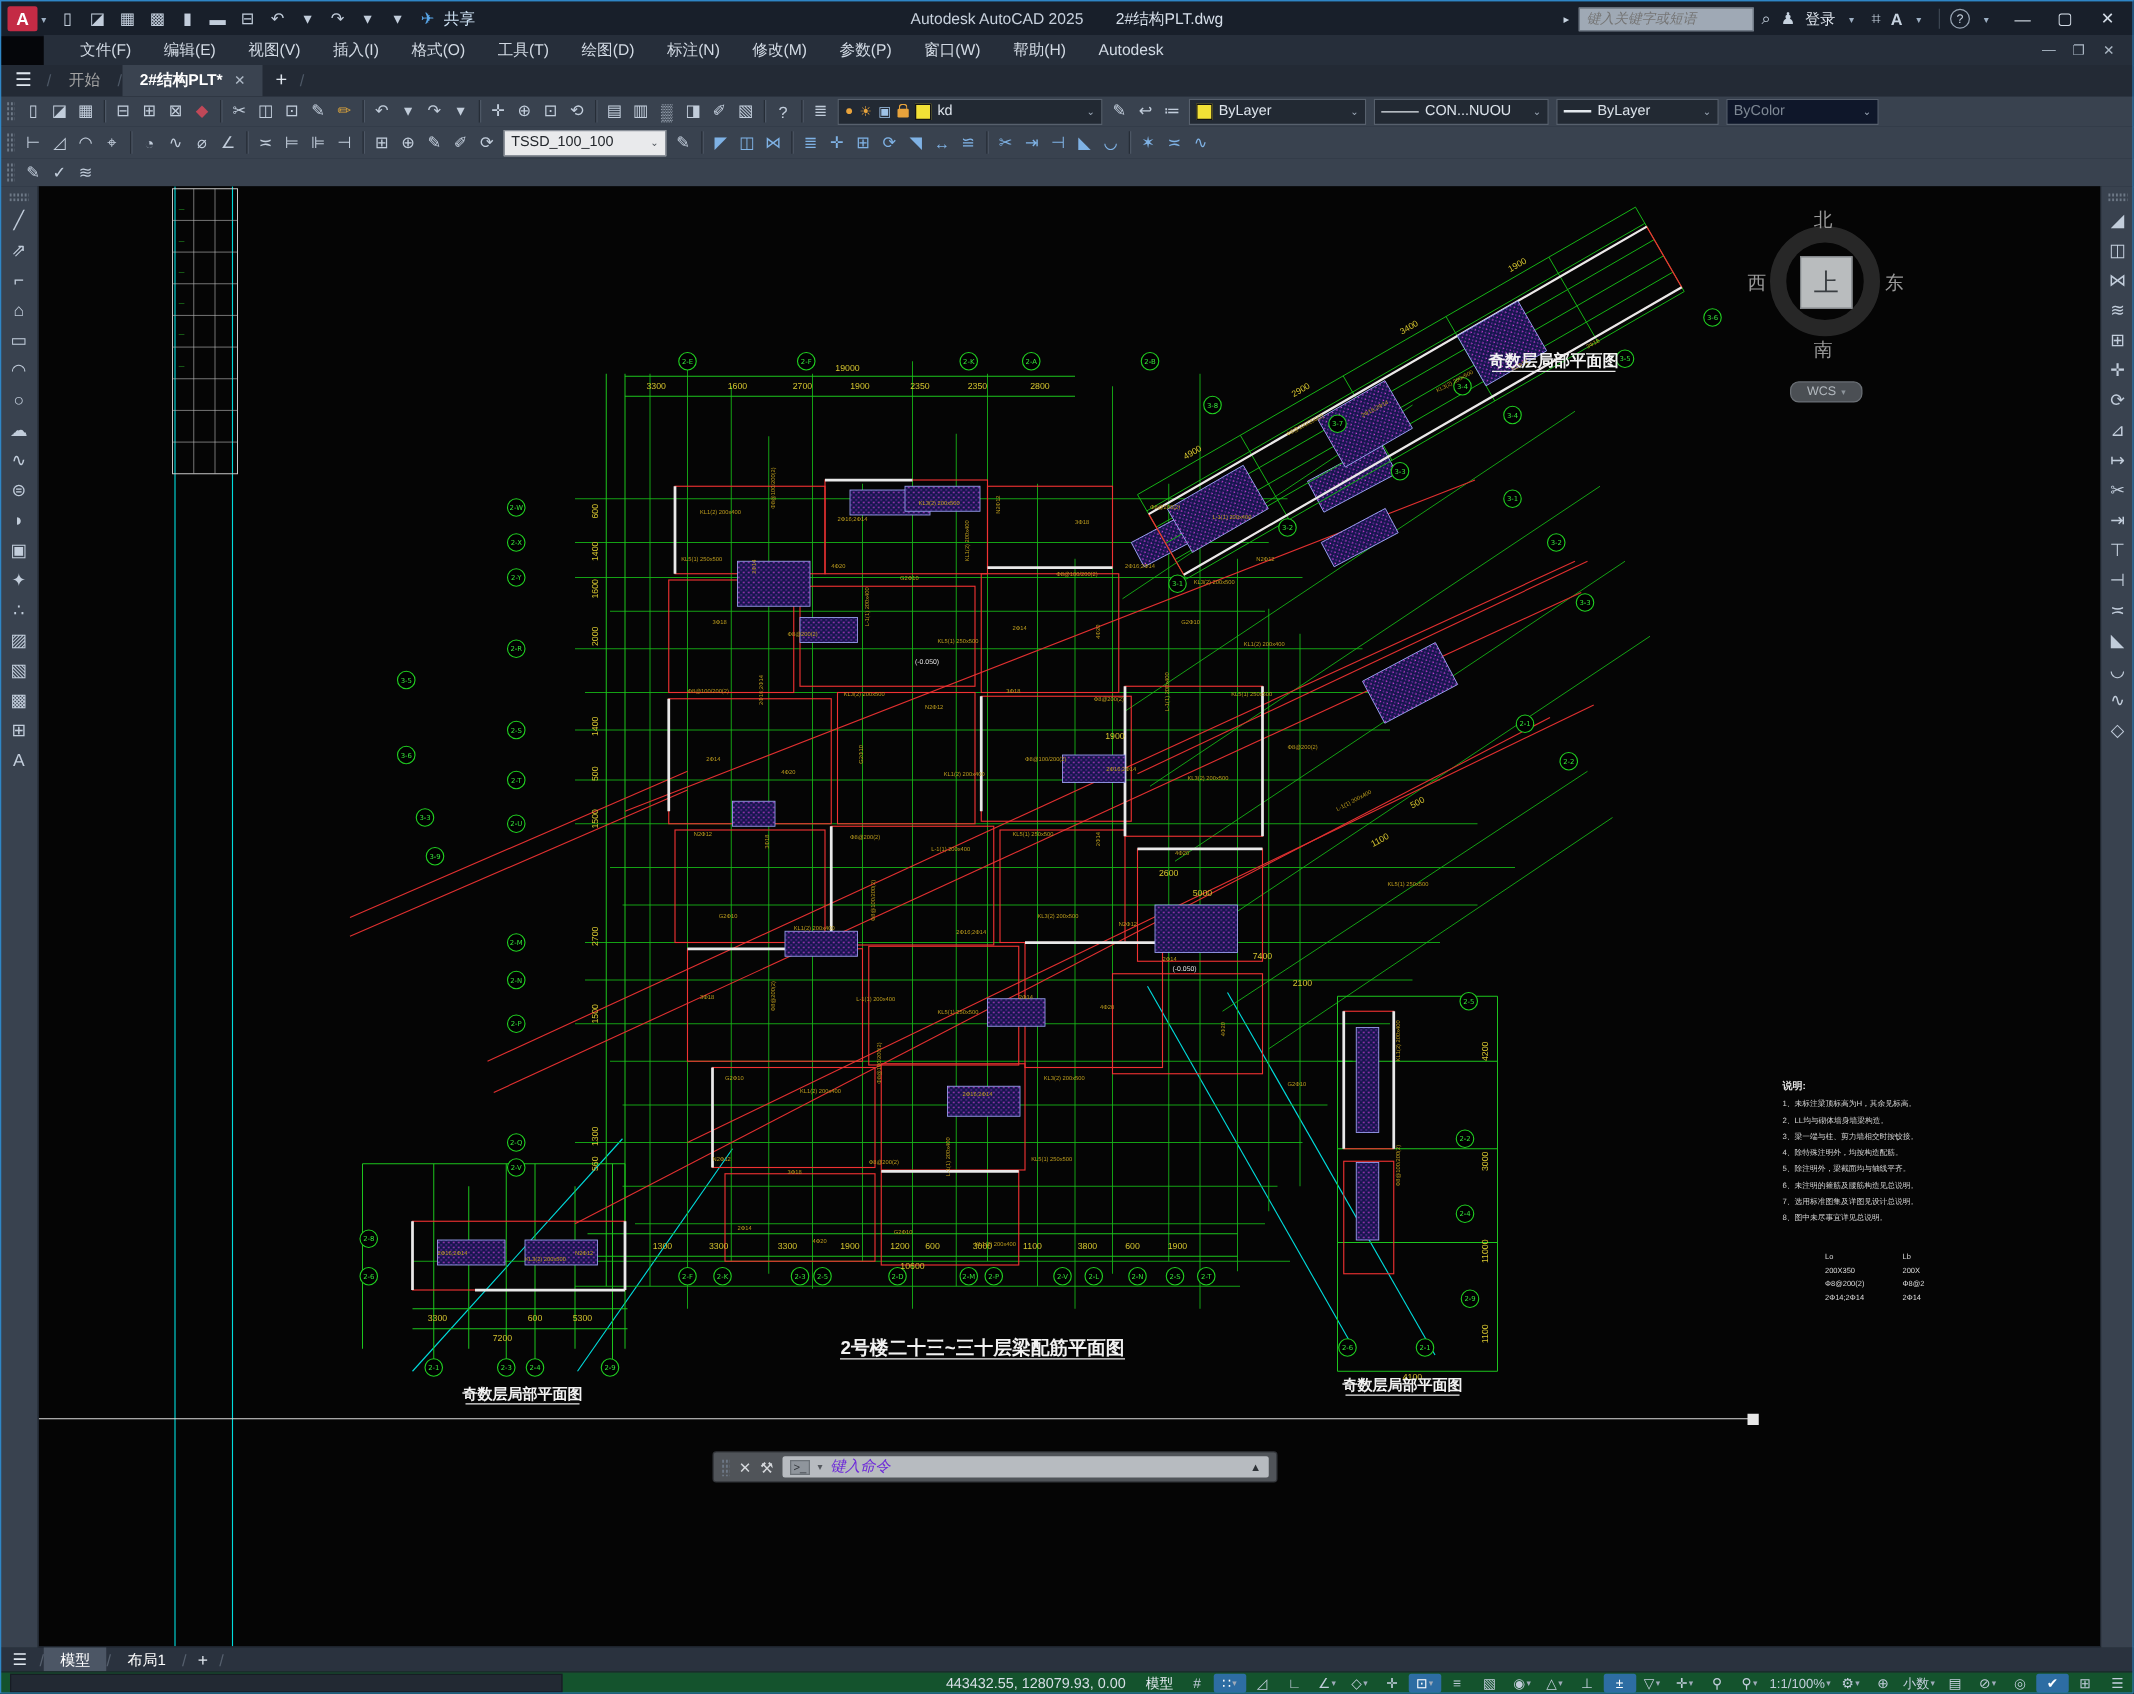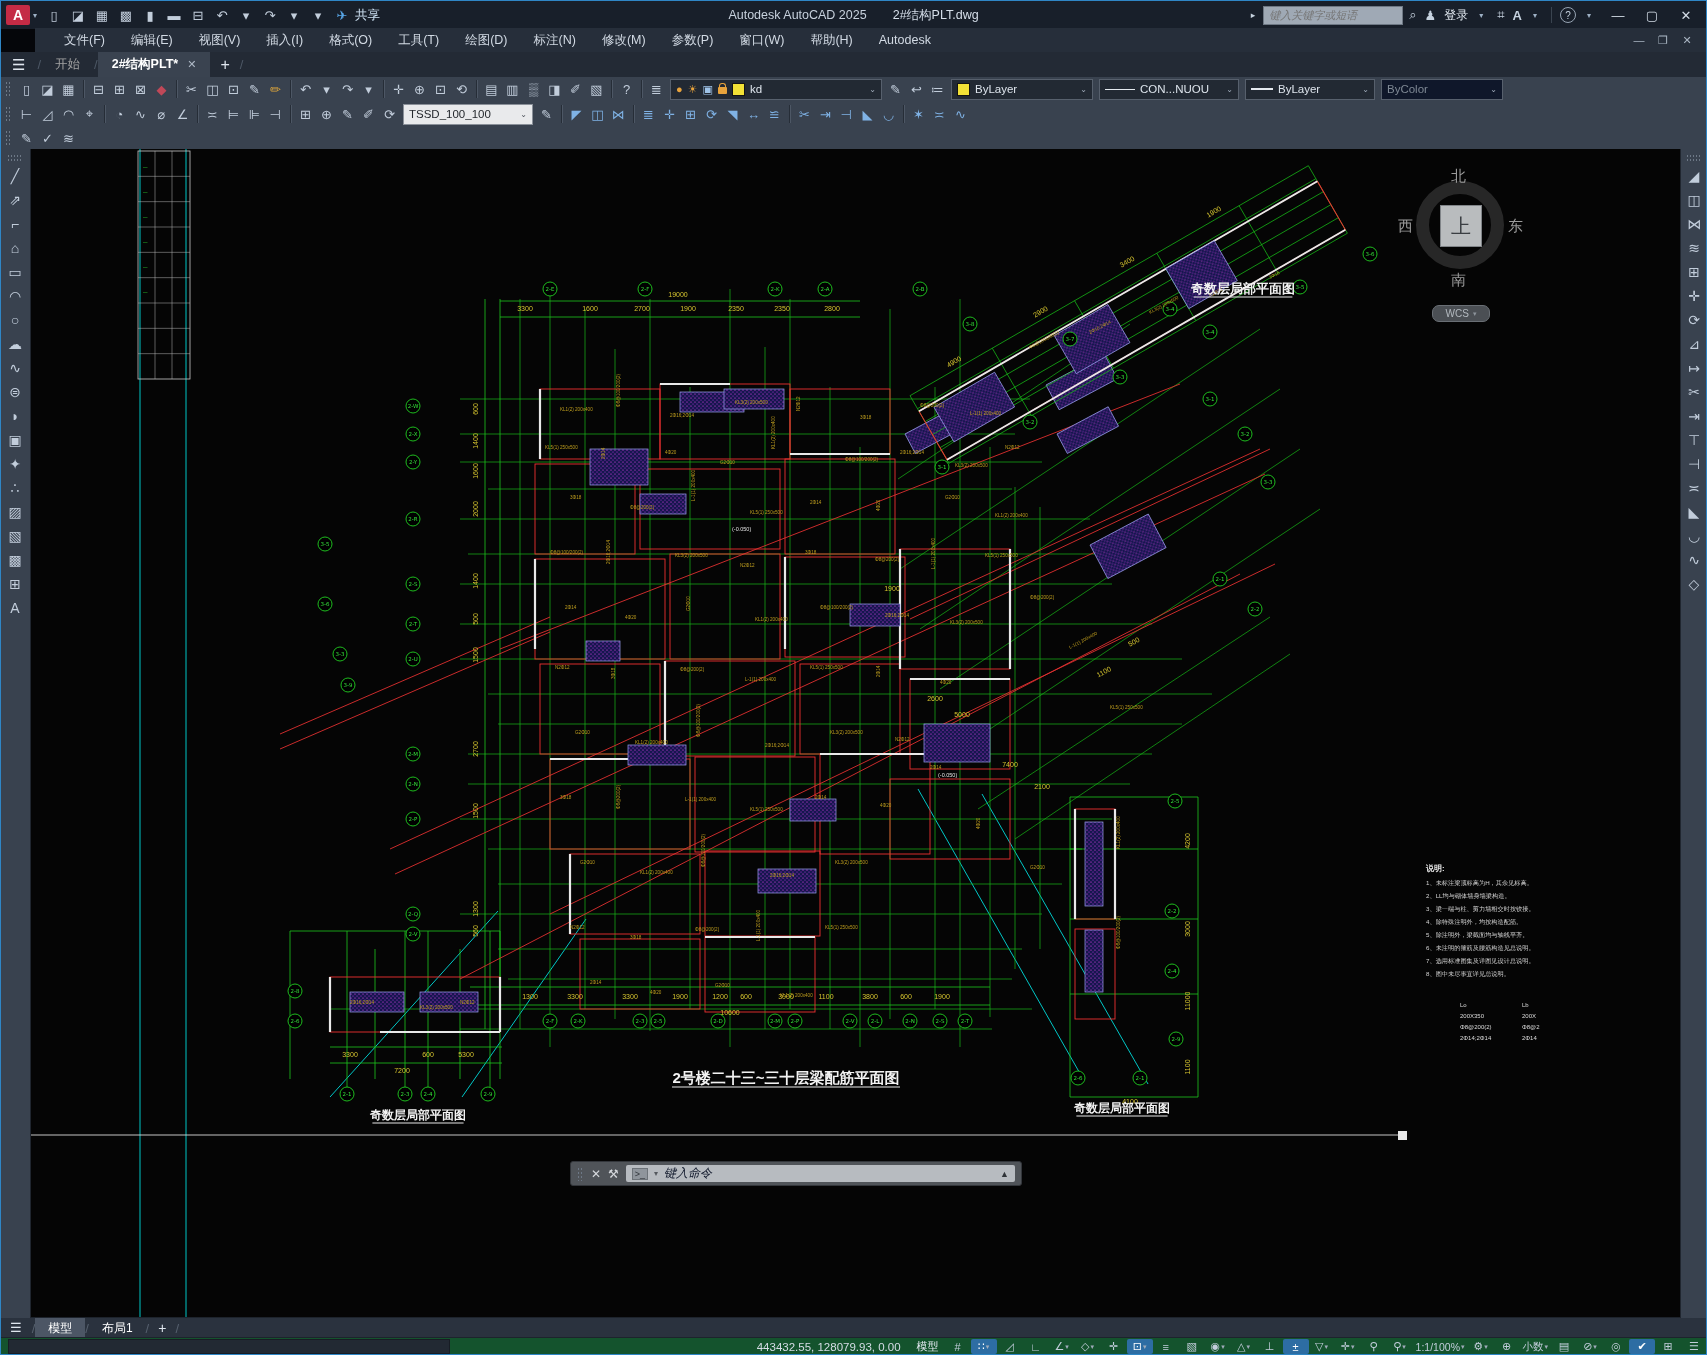--- a/index.html
+++ b/index.html
@@ -99,21 +99,21 @@
     font-size:12px;padding:1px 7px;width:max-content;}
   .cmd-bar{position:absolute;left:540px;top:1012px;width:438px;height:23px;z-index:21;
     background:rgba(84,88,94,.95);border:1px solid #33363b;border-radius:3px;
     display:flex;align-items:center;padding:0 6px;gap:7px;}
   .cmd-bar .grip{height:14px;margin:0;}
   .cmd-x{color:#d6d9dd;font-size:12px;}
   .cmd-wrench{color:#d6d9dd;font-size:12px;}
   .cmd-field{flex:1;height:17px;background:#b7bbc0;border-radius:2px;display:flex;align-items:center;
     gap:6px;padding:0 6px;color:#41464c;}
   .cmd-prompt{font-size:9px;background:#8f959c;border:1px solid #6d7379;padding:0 2px;color:#2f3338;}
-  .cmd-ph{font-style:italic;font-size:12px;color:#0f172a;}
+  .cmd-ph{font-style:italic;font-size:12px;color:#6d28d9;}
   .cmd-up{color:#2f3338;font-size:9px;}
 
   
   .ltabs{position:absolute;left:0;right:0;bottom:17px;height:20px;background:#2a323e;
     display:flex;align-items:center;border-top:1px solid #1d232c;}
   .ltabs .hamb{font-size:13px;padding:0 10px;line-height:20px;}
   .ltab{padding:0 13px;color:#ffffff;font-size:12px;line-height:20px;}
   .ltab.active{background:#4c5665;color:#fff;}
   .lslash{color:#56606e;font-size:13px;}
   .ltab-add{color:#dfe6ee;font-size:14px;padding:0 9px;}

